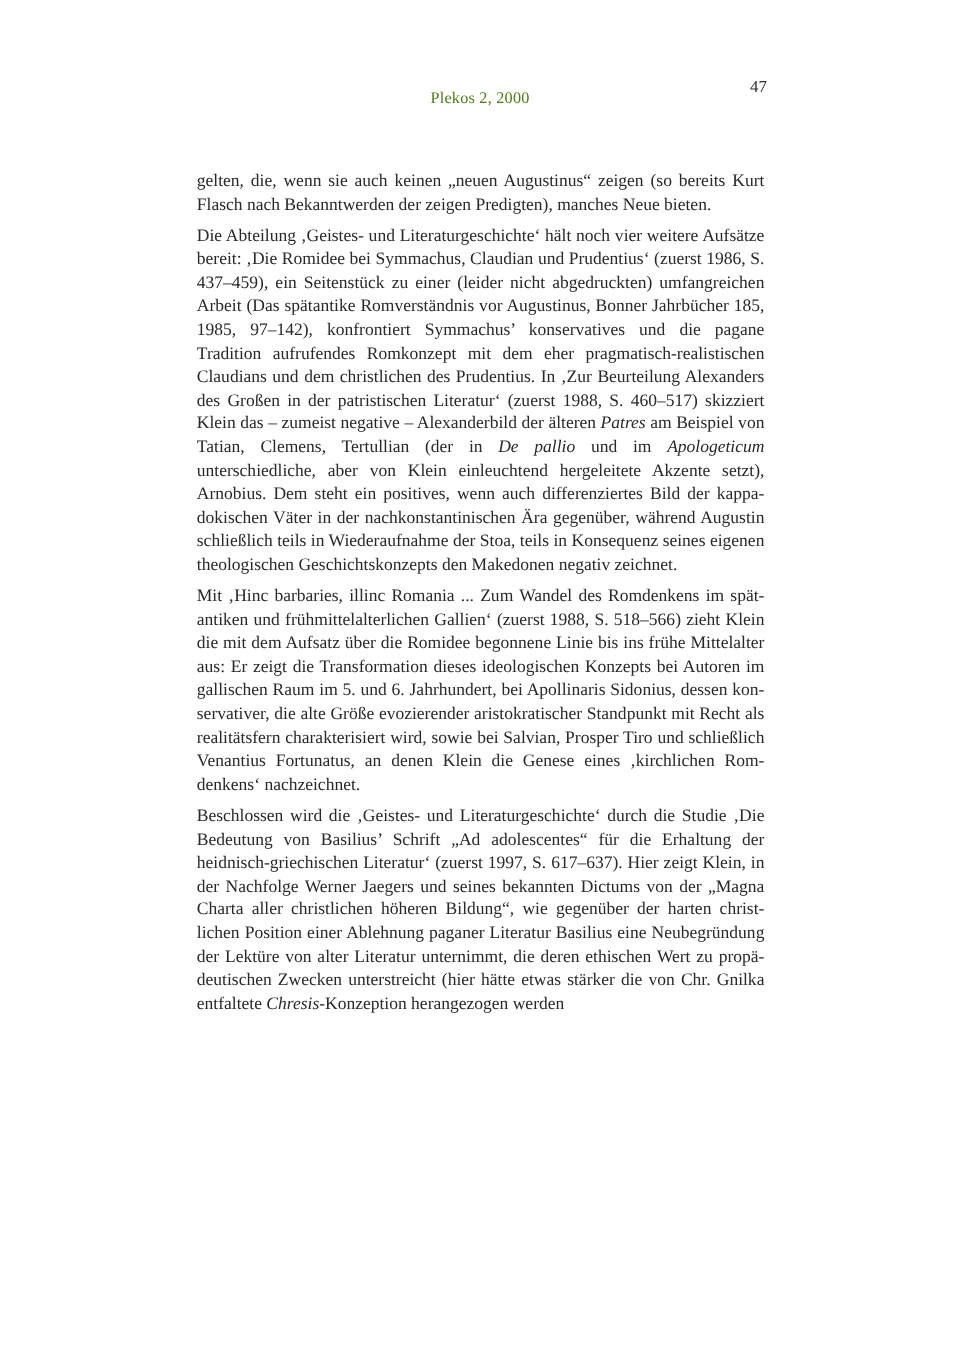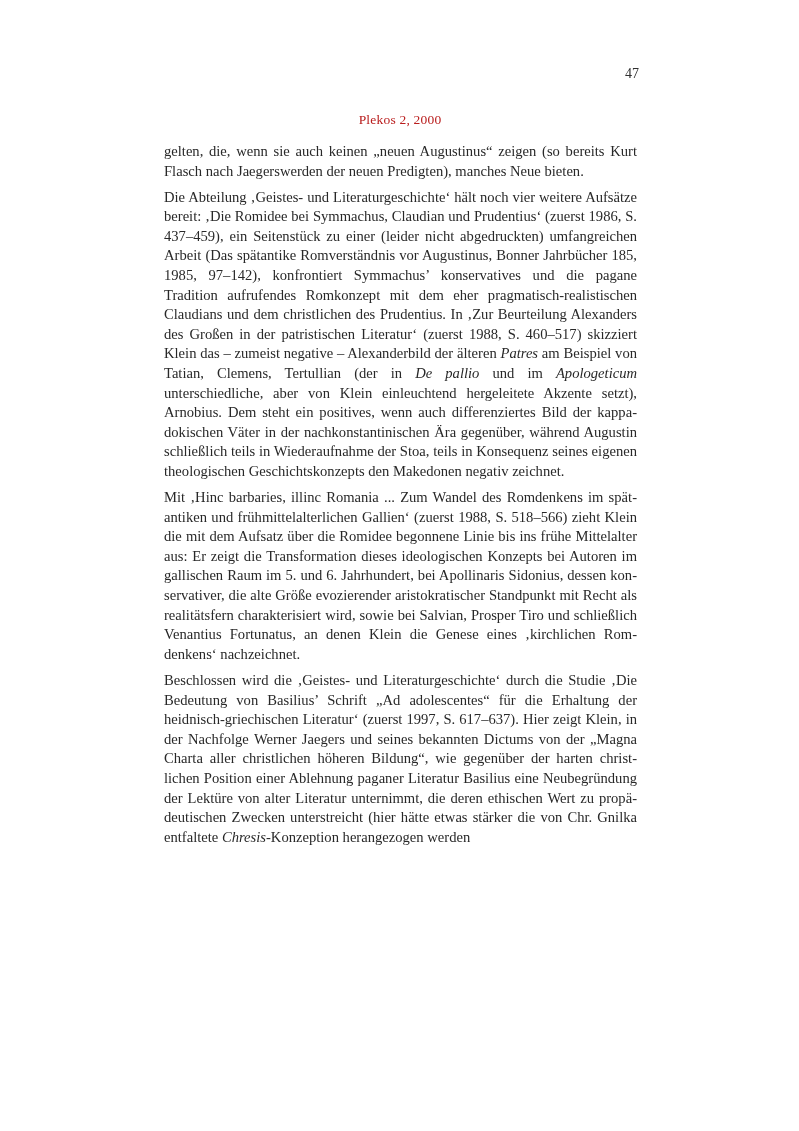--- a/index.html
+++ b/index.html
@@ -19,23 +19,22 @@
     inset: 0;
     background: #ffffff;
   }
   .running-head {
     position: absolute;
     top: 74px;
     left: 163px;
     width: 474px;
     text-align: center;
     font-size: 13.5px;
-    color: #b91c1c;
+    color: #4d7c0f;
     letter-spacing: 0.2px;
-    margin-top: 38px;
   }
   .page-num {
     position: absolute;
     top: 66px;
     right: 160px;
     font-size: 14px;
     color: #2f2f2f;
   }
   .text-block {
     position: absolute;
@@ -55,18 +54,18 @@
   .text-block em {
   }
 </style>
 </head>
 <body>
 
 <div class="sheet">
   <div class="running-head">Plekos 2, 2000</div>
   <div class="page-num">47</div>
   <div class="text-block">
-      <p><span>gelten, die, wenn sie auch keinen „neuen Augustinus“ zeigen (so bereits Kurt Flasch nach Jaegers­werden der neuen Predigten), manches Neue bieten.</span></p>
+      <p><span>gelten, die, wenn sie auch keinen „neuen Augustinus“ zeigen (so bereits Kurt Flasch nach Bekannt­werden der zeigen Predigten), manches Neue bieten.</span></p>
       <p><span>Die Abteilung ‚Geistes- und Literaturgeschichte‘ hält noch vier weitere Auf­sätze bereit: ‚Die Romidee bei Symmachus, Claudian und Prudentius‘ (zuerst 1986, S. 437–459), ein Seiten­stück zu einer (leider nicht abgedruckten) um­fang­reichen Arbeit (Das spätantike Rom­ver­ständ­nis vor Augustinus, Bonner Jahr­bücher 185, 1985, 97–142), konfrontiert Symmachus’ kon­ser­va­tives und die pagane Tradition auf­rufendes Rom­konzept mit dem eher pragmatisch-rea­lis­tischen Claudians und dem christ­lichen des Prudentius. In ‚Zur Beur­teilung Alexanders des Großen in der patris­tischen Literatur‘ (zuerst 1988, S. 460–517) skizziert Klein das – zumeist negative – Alex­ander­bild der älte­ren </span><em>Patres</em><span> am Beispiel von Tatian, Clemens, Tertullian (der in </span><em>De pallio</em><span> und im </span><em>Apologeticum</em><span> unterschiedliche, aber von Klein ein­leuch­tend her­ge­leitete Akzente setzt), Arnobius. Dem steht ein positives, wenn auch dif­fe­ren­ziertes Bild der kappa­dokischen Väter in der nach­kon­stan­ti­nischen Ära gegen­über, während Augustin schließ­lich teils in Wieder­auf­nahme der Stoa, teils in Kon­sequenz seines eigenen theo­logischen Geschichts­konzepts den Make­donen negativ zeichnet.</span></p>
       <p><span>Mit ‚Hinc barbaries, illinc Romania ... Zum Wandel des Rom­denkens im spät­antiken und früh­mittel­alter­lichen Gallien‘ (zuerst 1988, S. 518–566) zieht Klein die mit dem Aufsatz über die Romidee begonnene Linie bis ins frühe Mittel­alter aus: Er zeigt die Trans­for­mation dieses ideo­logischen Konzepts bei Autoren im gallischen Raum im 5. und 6. Jahr­hundert, bei Apol­linaris Sidonius, dessen kon­ser­vativer, die alte Größe evo­zierender aristo­kratischer Stand­punkt mit Recht als realitäts­fern charak­teri­siert wird, sowie bei Salvian, Prosper Tiro und schließ­lich Venantius Fortunatus, an denen Klein die Ge­nese eines ‚kirch­lichen Rom­denkens‘ nach­zeichnet.</span></p>
       <p><span>Beschlossen wird die ‚Geistes- und Literatur­geschichte‘ durch die Studie ‚Die Bedeutung von Basilius’ Schrift „Ad adolescentes“ für die Erhaltung der heidnisch-grie­chischen Literatur‘ (zuerst 1997, S. 617–637). Hier zeigt Klein, in der Nach­folge Werner Jaegers und seines bekannten Dictums von der „Magna Charta aller christ­lichen höheren Bildung“, wie gegen­über der harten christ­lichen Position einer Ab­lehnung paganer Literatur Basilius eine Neu­be­gründung der Lektüre von alter Literatur unter­nimmt, die deren ethi­schen Wert zu pro­pä­deu­tischen Zwecken unter­streicht (hier hätte etwas stär­ker die von Chr. Gnilka entfaltete </span><em>Chresis</em><span>-Konzeption heran­gezogen werden</span></p>
     </div>
 </div>
 
 </body></html>

